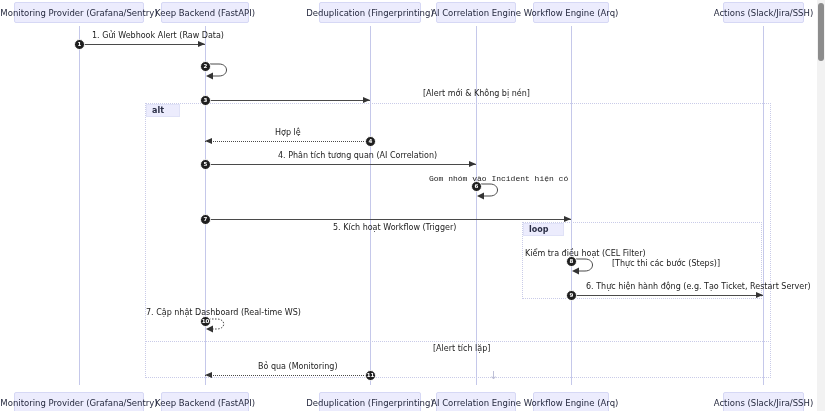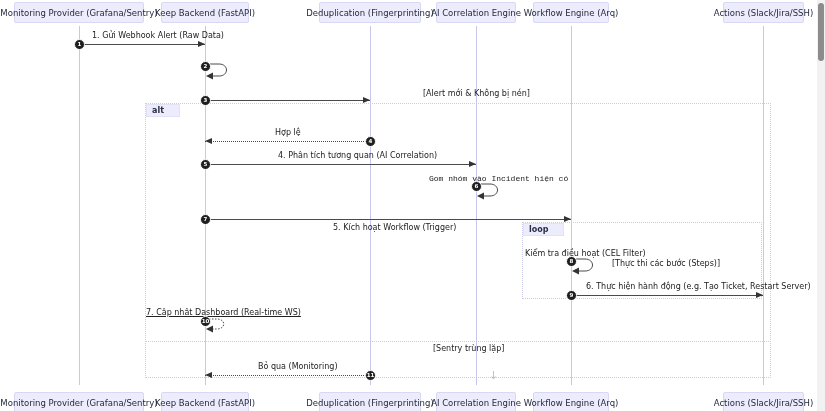--- a/index.html
+++ b/index.html
@@ -78,21 +78,21 @@
     </div>
   <div class="actor" style="left:723px;top:392px;width:81px;">
     <span>Actions (Slack/Jira/SSH)</span>
     </div>
 
   <div class="frag" style="left:145px;top:103px;width:626px;height:275px;"></div>
   <div class="frag-label" style="left:146px;top:104px;">
     <span>alt</span></div>
   <div class="frag-cond" style="left:423px;top:89px;">[Alert mới &amp; Không bị nén]</div>
   <div class="frag-div" style="left:145px;top:341px;width:626px;"></div>
-  <div class="frag-cond" style="left:433px;top:344px;">[Sentry trùng lặp]</div>
+  <div class="frag-cond" style="left:433px;top:344px;">[Alert tích lặp]</div>
 
   <div class="frag" style="left:522px;top:222px;width:240px;height:77px;"></div>
   <div class="frag-label" style="left:523px;top:223px;">
     <span>loop</span></div>
   <div class="frag-cond" style="left:612px;top:226px;margin-top:33px;">[Thực thi các bước (Steps)]</div>
 
   <div class="msg-text" style="left:92px;top:31px;">1. Gửi Webhook Alert (Raw Data)</div>
   <div class="msg-line" style="left:79px;top:44px;width:126px;"></div>
   <div class="arrow-r" style="left:198px;top:40.5px;"></div>
   <div class="seqnum" style="left:74px;top:39px;">1</div>
@@ -134,21 +134,21 @@
     <path d="M1,2 L14,2 C24,2 24,14 14,14 L5,14" fill="none" stroke="#4a4a4a" stroke-width="1"></path>
     <polygon points="8,10.5 1,14 8,17.5" fill="#333"></polygon>
   </svg>
   <div class="seqnum" style="left:566px;top:256px;">8</div>
 
   <div class="msg-text" style="left:586px;top:282px;">6. Thực hiện hành động (e.g. Tạo Ticket, Restart Server)</div>
   <div class="msg-line" style="left:571px;top:295px;width:192px;"></div>
   <div class="arrow-r" style="left:756px;top:291.5px;"></div>
   <div class="seqnum" style="left:566px;top:290px;">9</div>
 
-  <div class="msg-text" style="left:146px;top:308px;text-decoration:underline;">7. Cập nhật Dashboard (Real-time WS)</div>
+  <div class="msg-text" style="left:146px;top:308px;">7. Cập nhật Dashboard (Real-time WS)</div>
   <svg class="self-loop" style="left:205px;top:317px;" width="28" height="16" viewBox="0 0 28 16">
     <path d="M1,2 L12,2 C21,2 21,12 12,12 L5,12" fill="none" stroke="#4a4a4a" stroke-width="1" stroke-dasharray="1.5,1.5"></path>
     <polygon points="8,8.5 1,12 8,15.5" fill="#333"></polygon>
   </svg>
   <div class="seqnum" style="left:200px;top:316px;">10</div>
 
   <div class="msg-text" style="left:258px;top:362px;">Bỏ qua (Monitoring)</div>
   <div class="msg-line dotted" style="left:205px;top:375px;width:165px;"></div>
   <div class="arrow-l" style="left:205px;top:371.5px;"></div>
   <div class="seqnum" style="left:365px;top:370px;">11</div>

